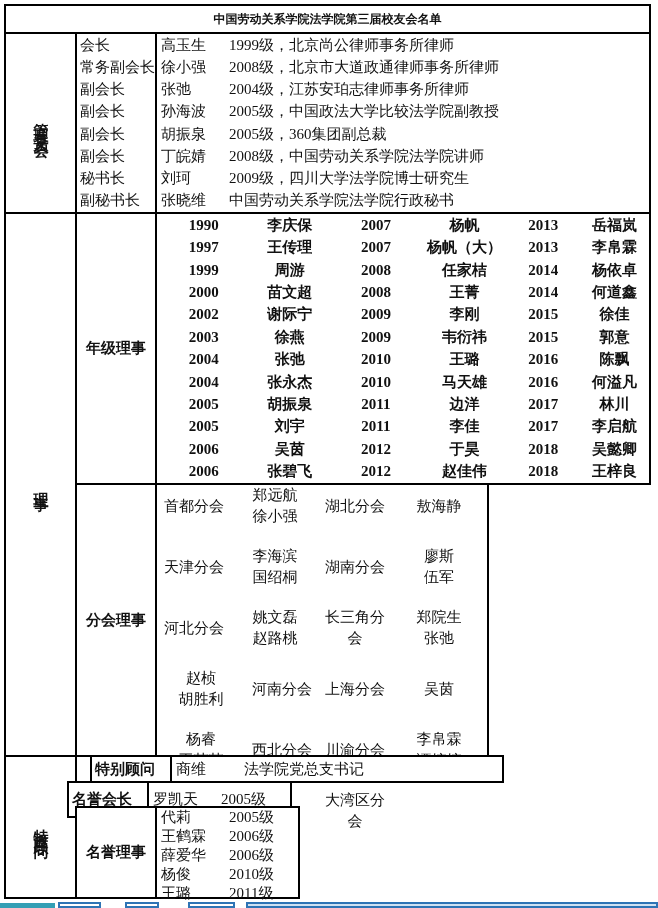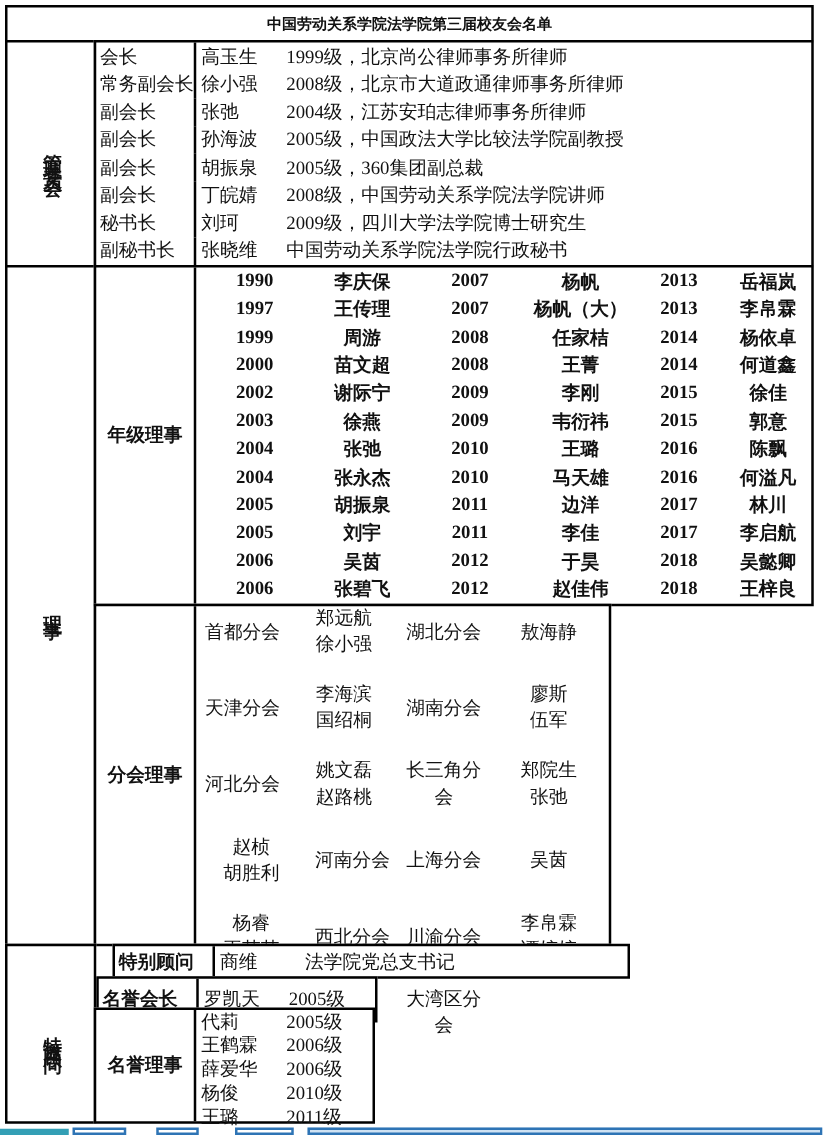--- a/index.html
+++ b/index.html
@@ -45,21 +45,21 @@
   
   #branch-box { left:75px; top:483px; width:414px; height:274px; display:flex; }
   #branch-rows { flex:1; display:flex; flex-direction:column; font-size:15px;gap:19px; }
   .branch-row { flex:1; display:flex; align-items:stretch; }
   .branch-row .bcell { display:flex; flex-direction:column;
     align-items:center; justify-content:center; text-align:center; line-height:21px; }
   .bcol1 { width:74px; } .bcol2 { width:88px; } .bcol3 { width:72px; } .bcol4 { flex:1; }
 
   
   #special-box { left:75px; top:755px; width:414px; height:28px; display:flex; font-size:15px;margin-left:15px; }
-  #hp-box      { left:77px; top:781px; width:225px; height:37px; display:flex; font-size:15px; }
+  #hp-box      { left:67px; top:781px; width:225px; height:37px; display:flex; font-size:15px; }
   #hd-box      { left:75px; top:806px; width:225px; height:93px; display:flex; font-size:14px; }
   .row-label { width:80px; border-right:2px solid #000; display:flex; align-items:center;
     padding-left:3px; font-weight:bold; font-size:15px; }
   .row-label.centered { justify-content:center; padding-left:0; }
   .nm-col { width:72px; display:flex; align-items:center; padding-left:4px; }
   .dsc-col { flex:1; display:flex; align-items:center; }
   #hd-rows { flex:1; display:flex; flex-direction:column; }
   .hd-row { flex:1; display:flex; }
   .hd-row .nm-col, .hd-row .dsc-col { font-size:15px; }
 

